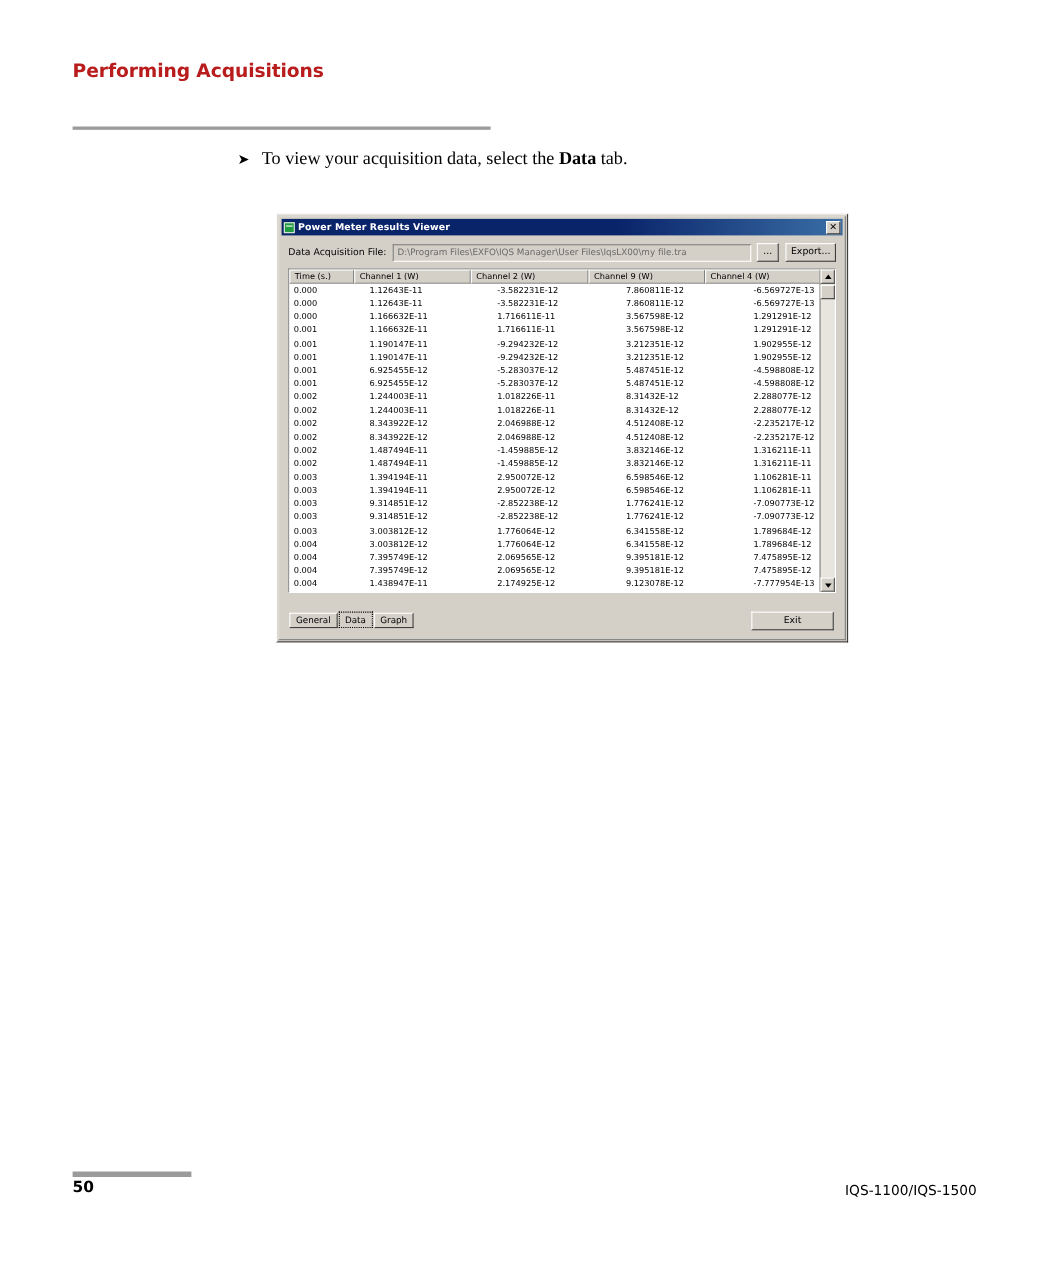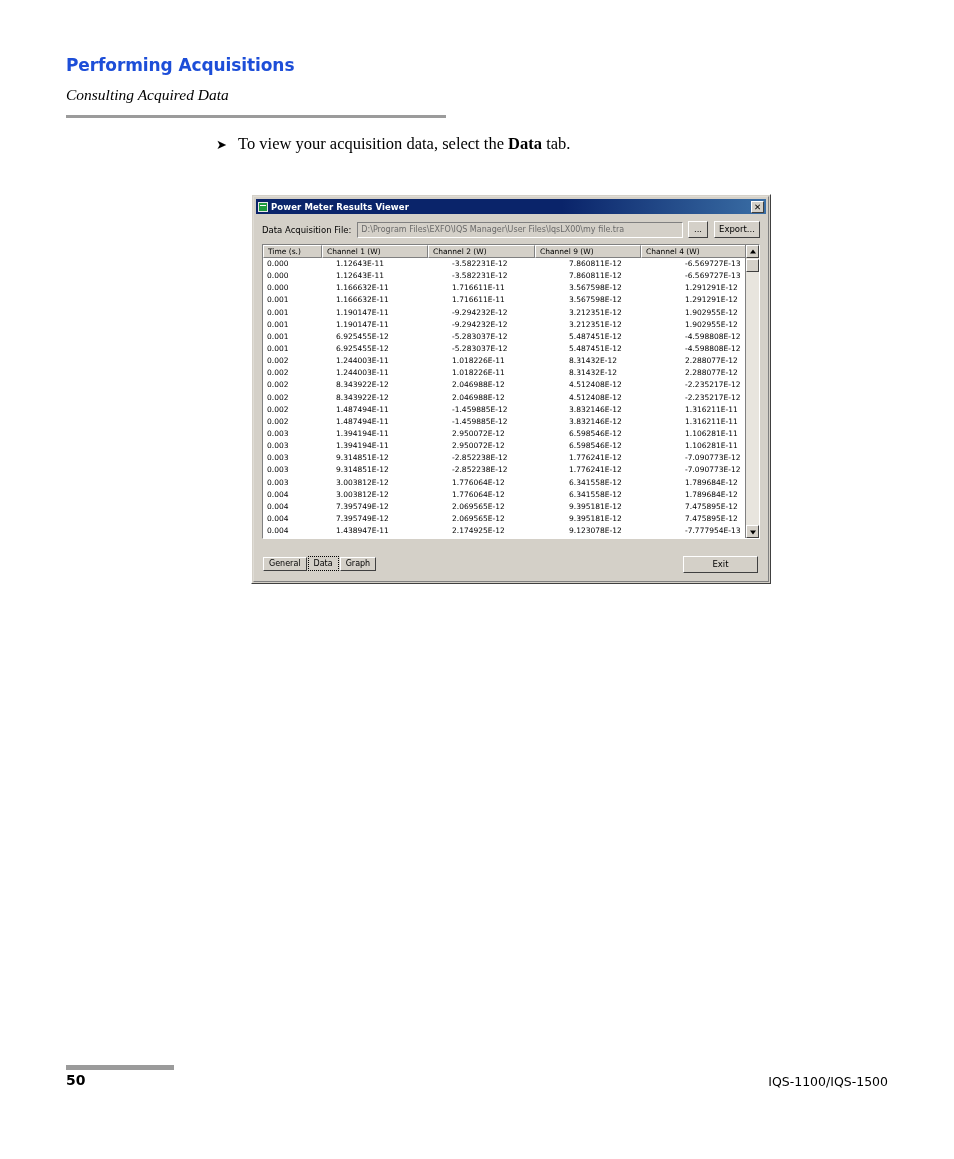--- a/index.html
+++ b/index.html
@@ -19,21 +19,21 @@
   .page-header {
     position: absolute;
     left: 66px;
     top: 54px;
     width: 380px;
   }
   .doc-title {
     font-family: "DejaVu Sans", sans-serif;
     font-size: 17px;
     font-weight: bold;
-    color: #1d4ed8;
+    color: #b91c1c;
     letter-spacing: -0.1px;
     line-height: 22px;
   }
   .doc-subtitle {
     font-family: "Liberation Serif", serif;
     font-style: italic;
     font-size: 15.5px;
     color: #000;
     margin-top: 9px;
     line-height: 19px;
@@ -384,21 +384,20 @@
     font-size: 12.5px;
     color: #000;
     white-space: nowrap;
   }
 </style>
 </head>
 <body>
 
 <div class="page-header">
   <div class="doc-title">Performing Acquisitions</div>
-  <div class="doc-subtitle">Consulting Acquired Data</div>
 </div>
 <div class="header-rule"></div>
 
 <div class="instruction">
   <span class="arrow-bullet">➤</span><span>To view your acquisition data, select the </span><b>Data</b><span> tab.</span>
 </div>
 
 <div class="dialog">
   <div class="dialog-inner">
 

